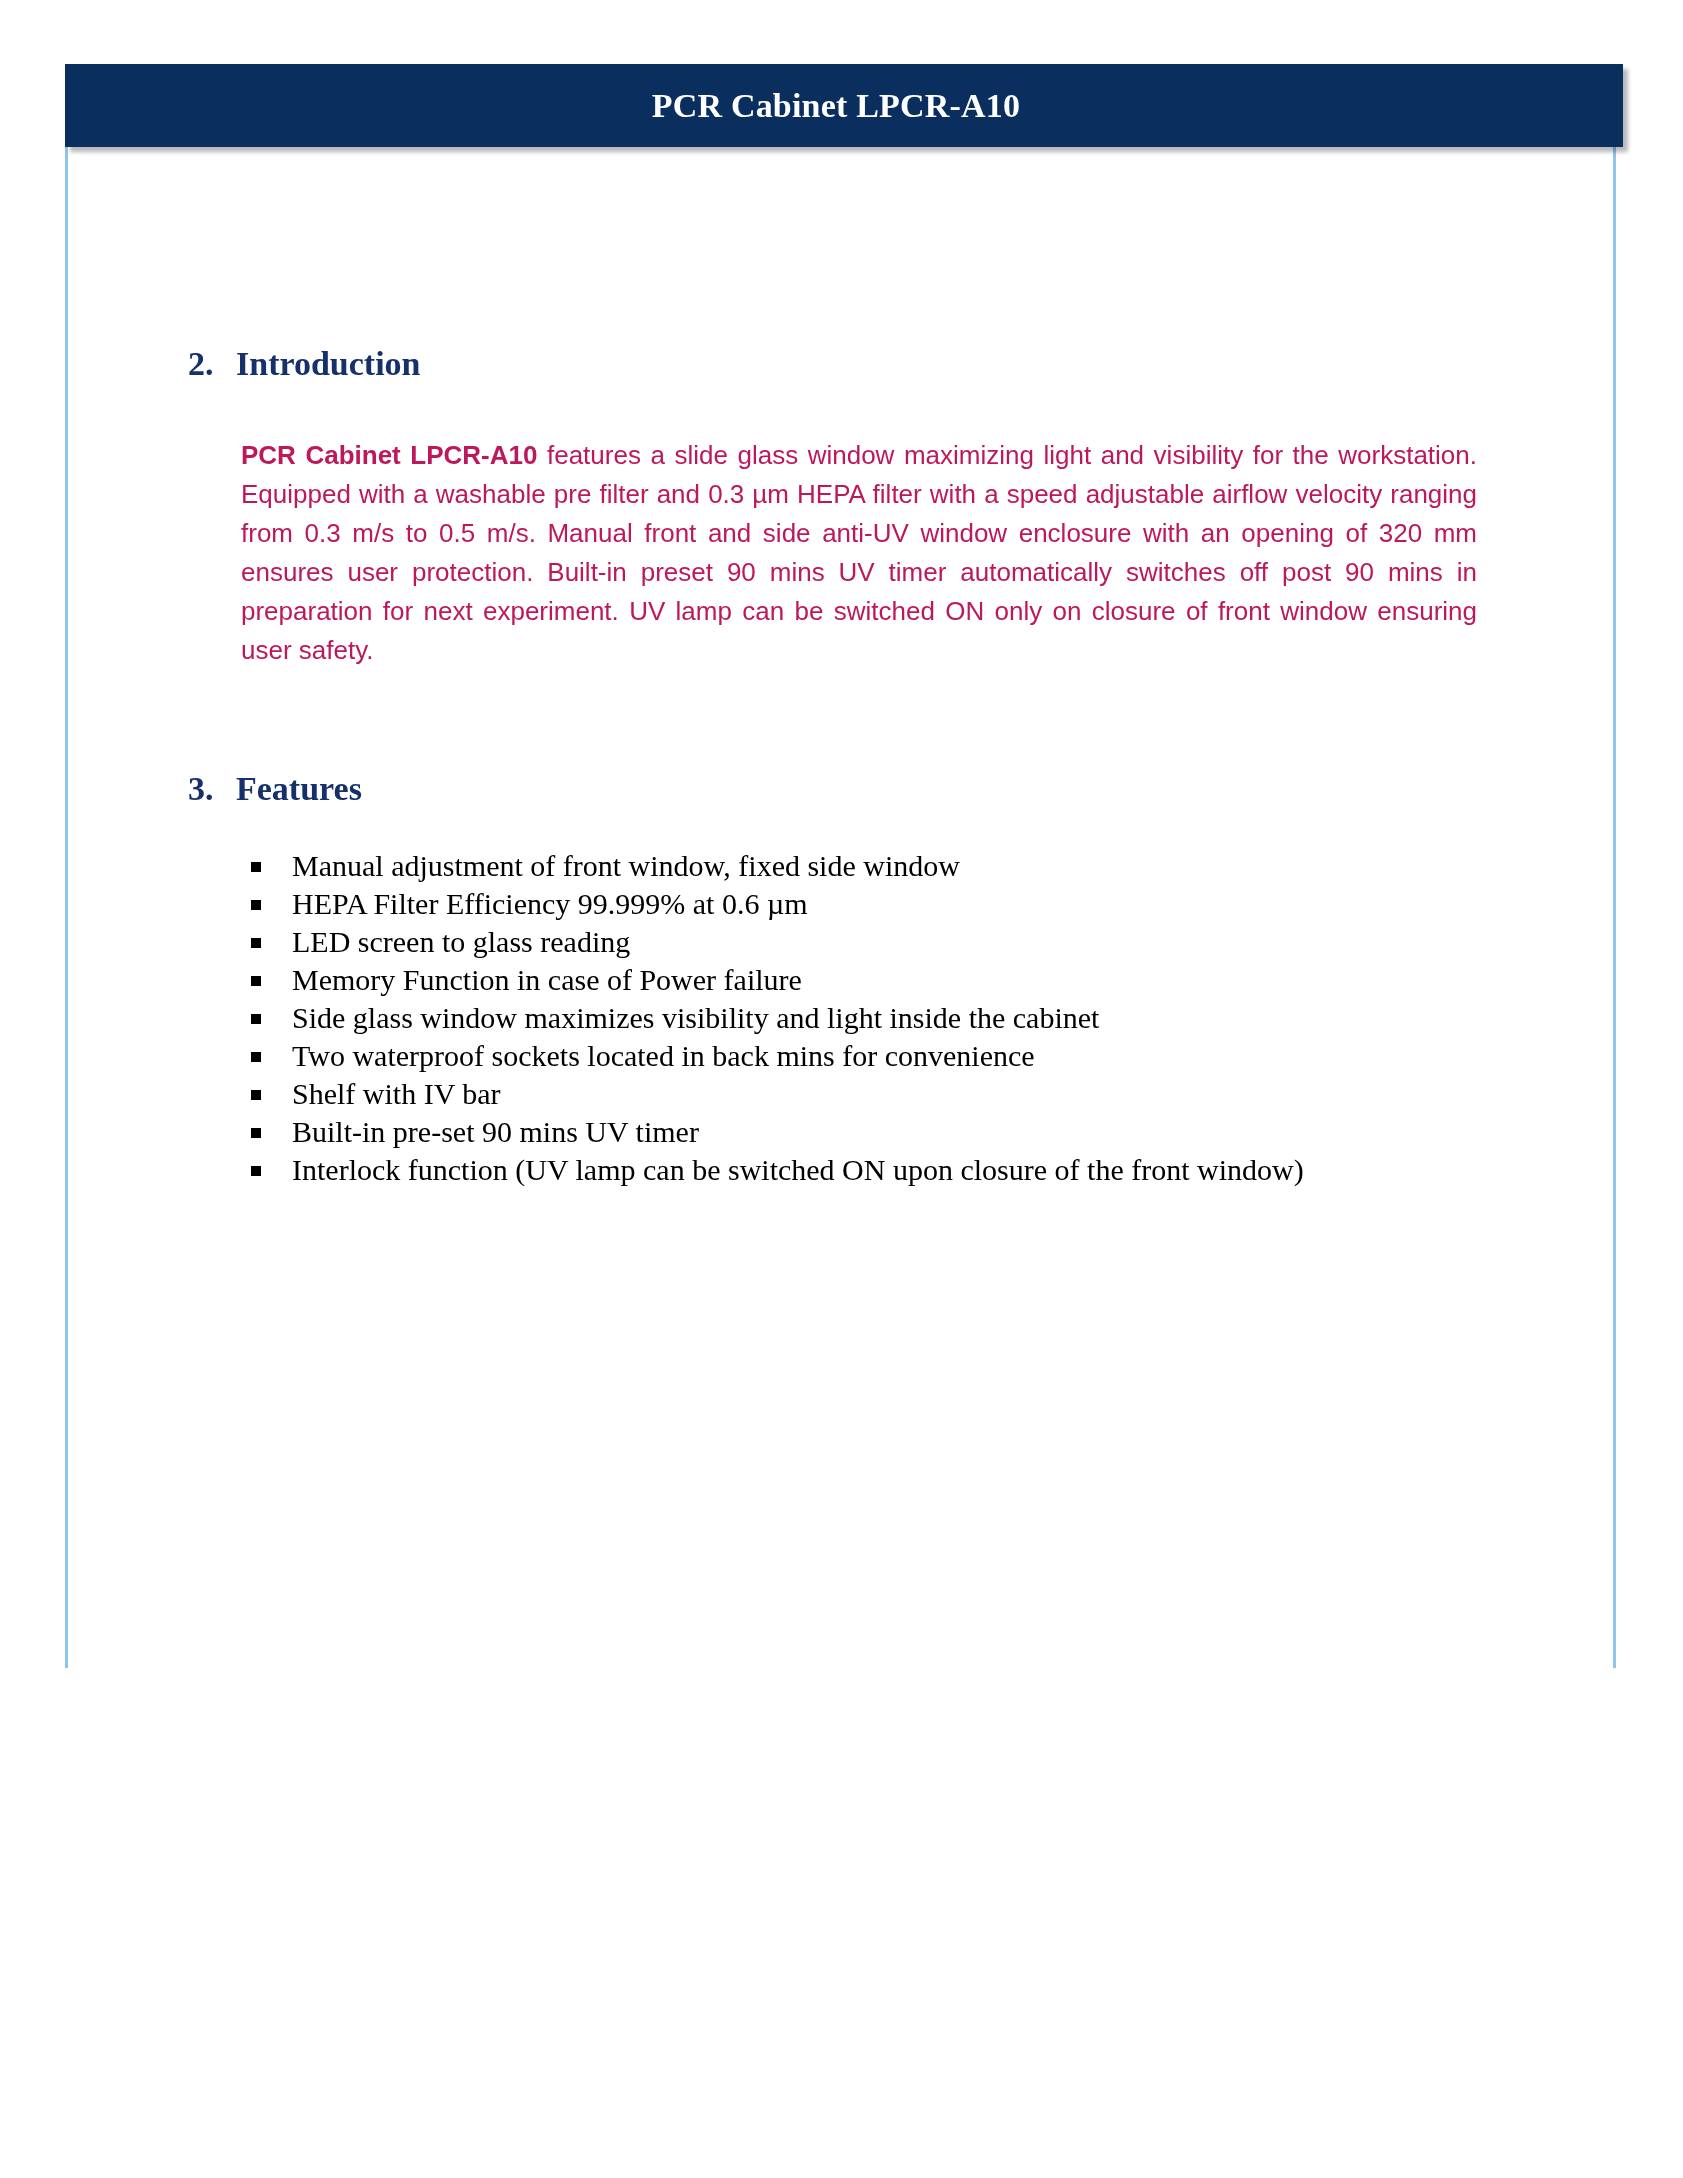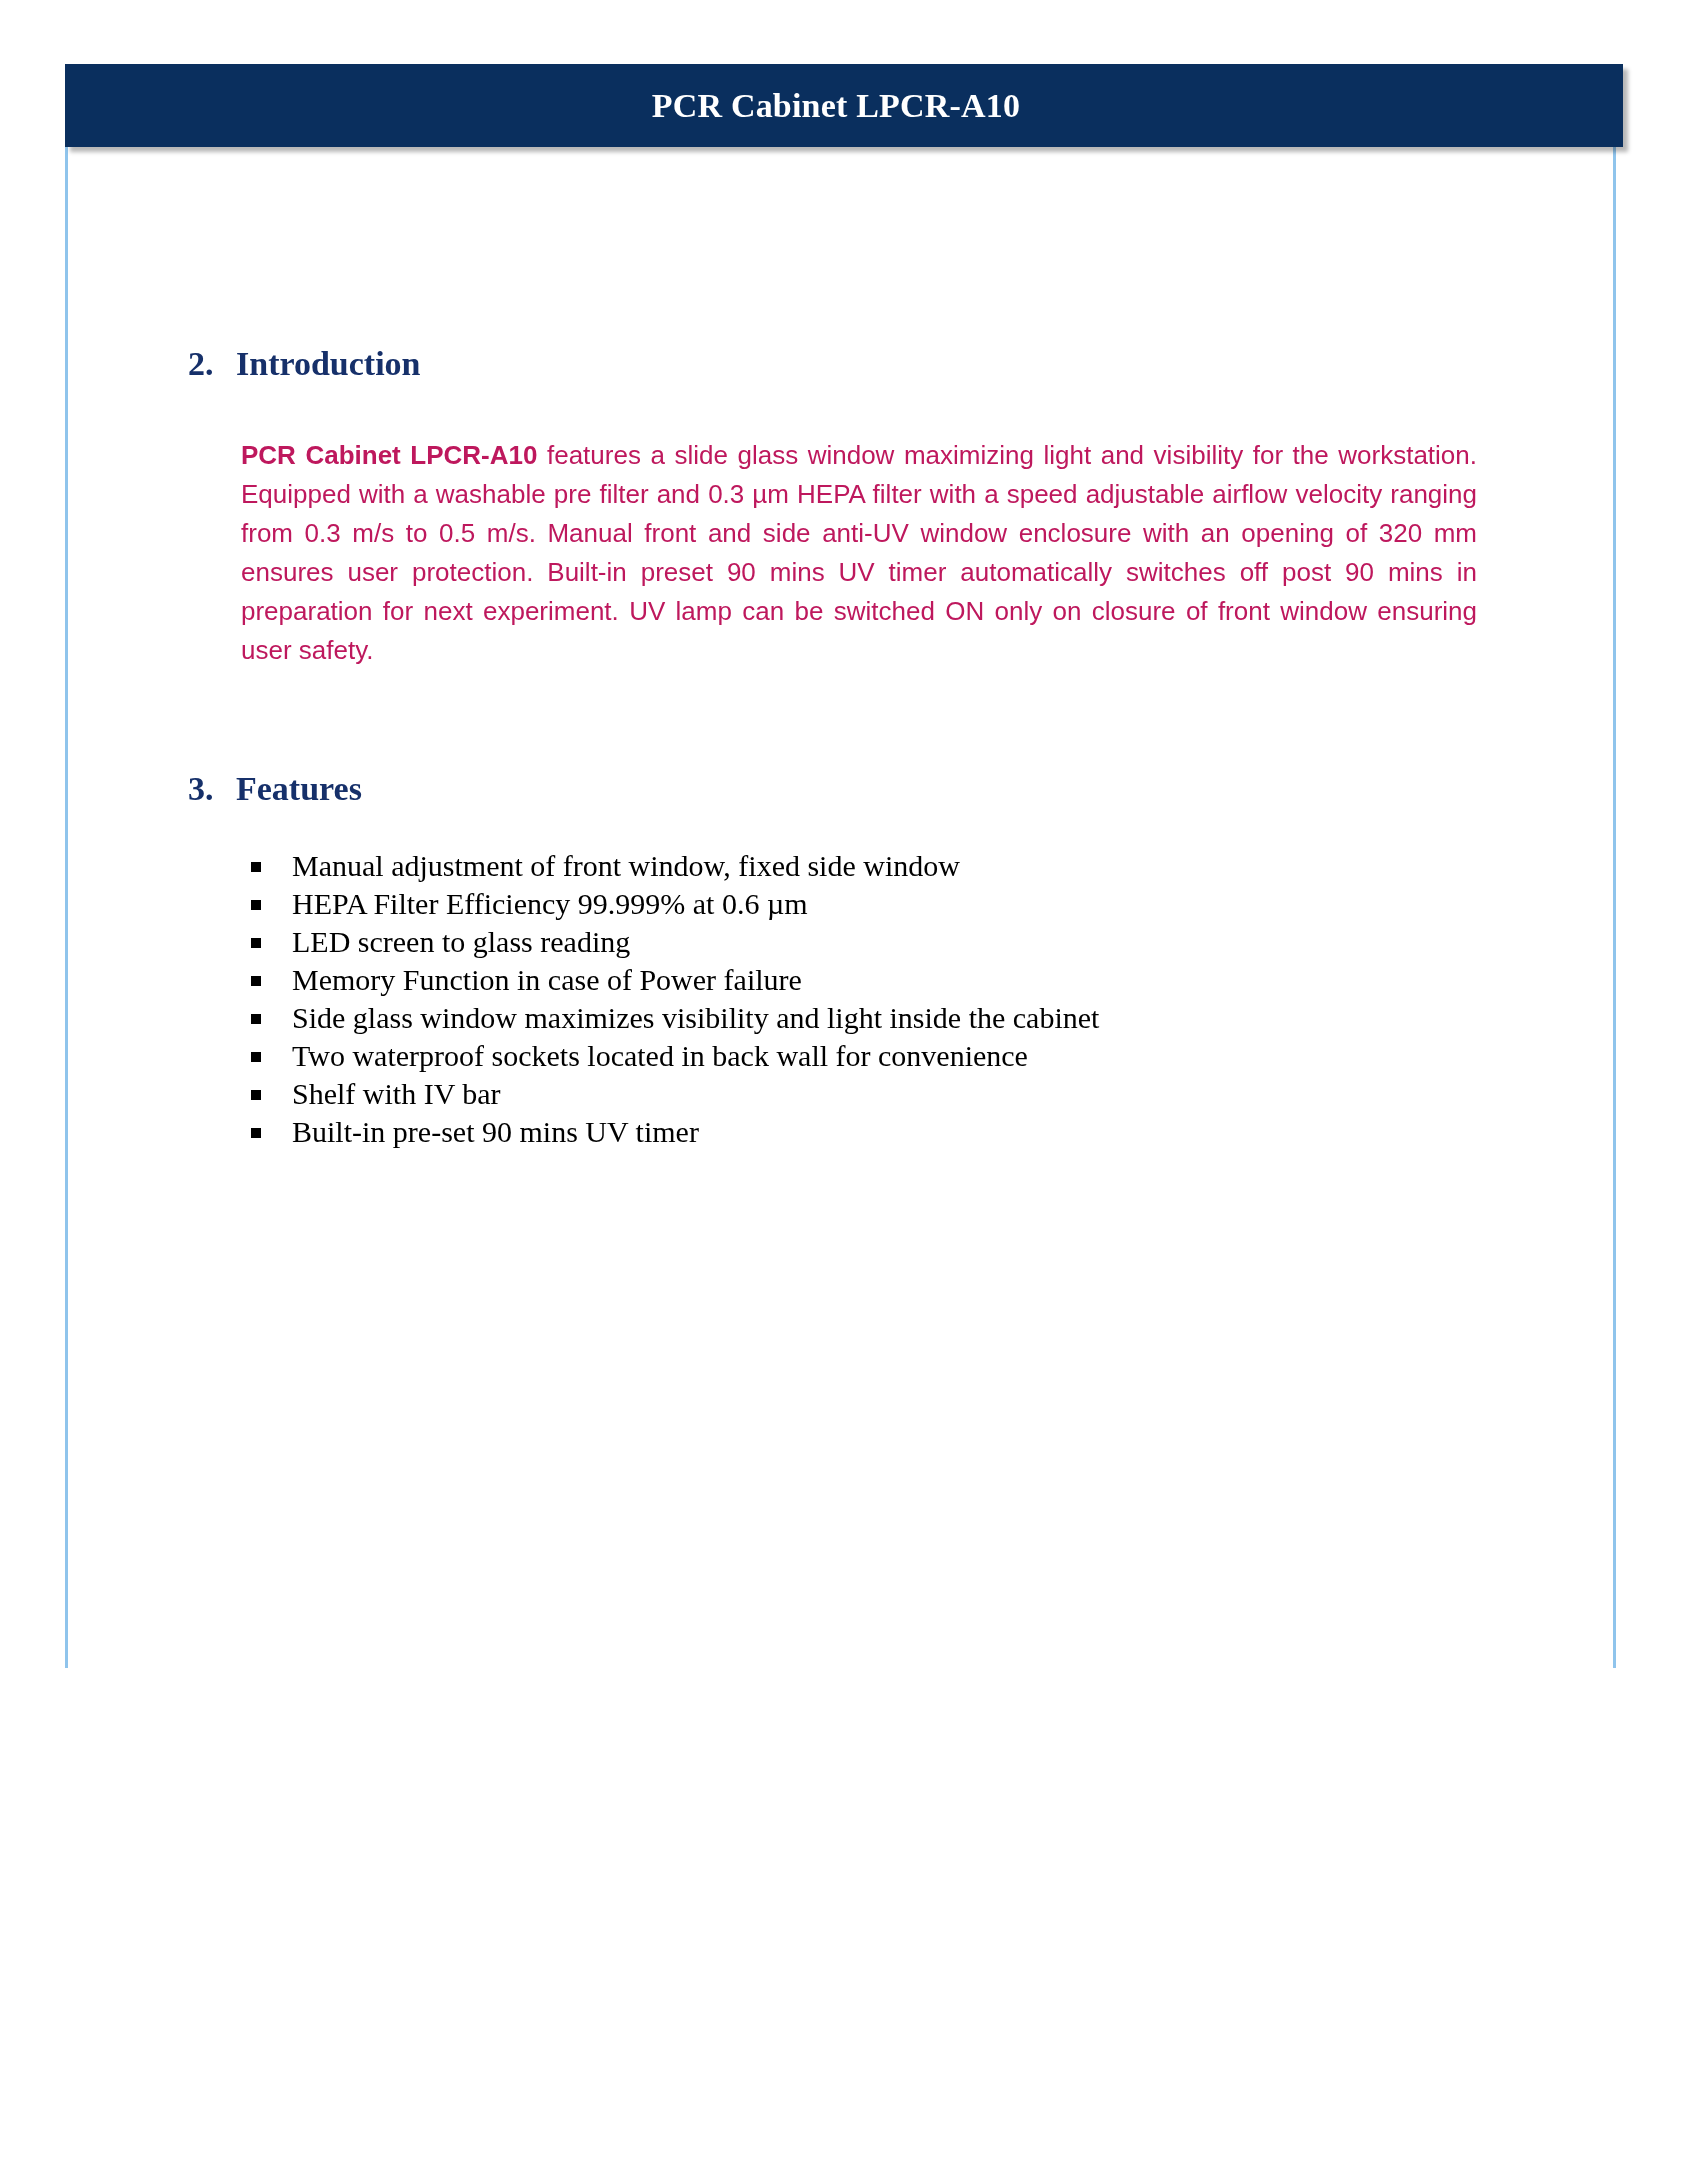--- a/index.html
+++ b/index.html
@@ -190,29 +190,33 @@
         <li class="feature-item">
           <span class="feature-bullet"></span>
           <span>Memory Function in case of Power failure</span>
         </li>
         <li class="feature-item">
           <span class="feature-bullet"></span>
           <span>Side glass window maximizes visibility and light inside the cabinet</span>
         </li>
         <li class="feature-item">
           <span class="feature-bullet"></span>
-          <span>Two waterproof sockets located in back wall for convenience</span>
+          <span>Two waterproof sockets located in back mins for convenience</span>
         </li>
         <li class="feature-item">
           <span class="feature-bullet"></span>
           <span>Shelf with IV bar</span>
         </li>
         <li class="feature-item">
           <span class="feature-bullet"></span>
           <span>Built-in pre-set 90 mins UV timer</span>
+        </li>
+        <li class="feature-item">
+          <span class="feature-bullet"></span>
+          <span>Interlock function (UV lamp can be switched ON upon closure of the front window)</span>
         </li>
       </ul>
     </div>
 
     <div class="page-number">3</div>
 
   </div>
 </div>
 
 

